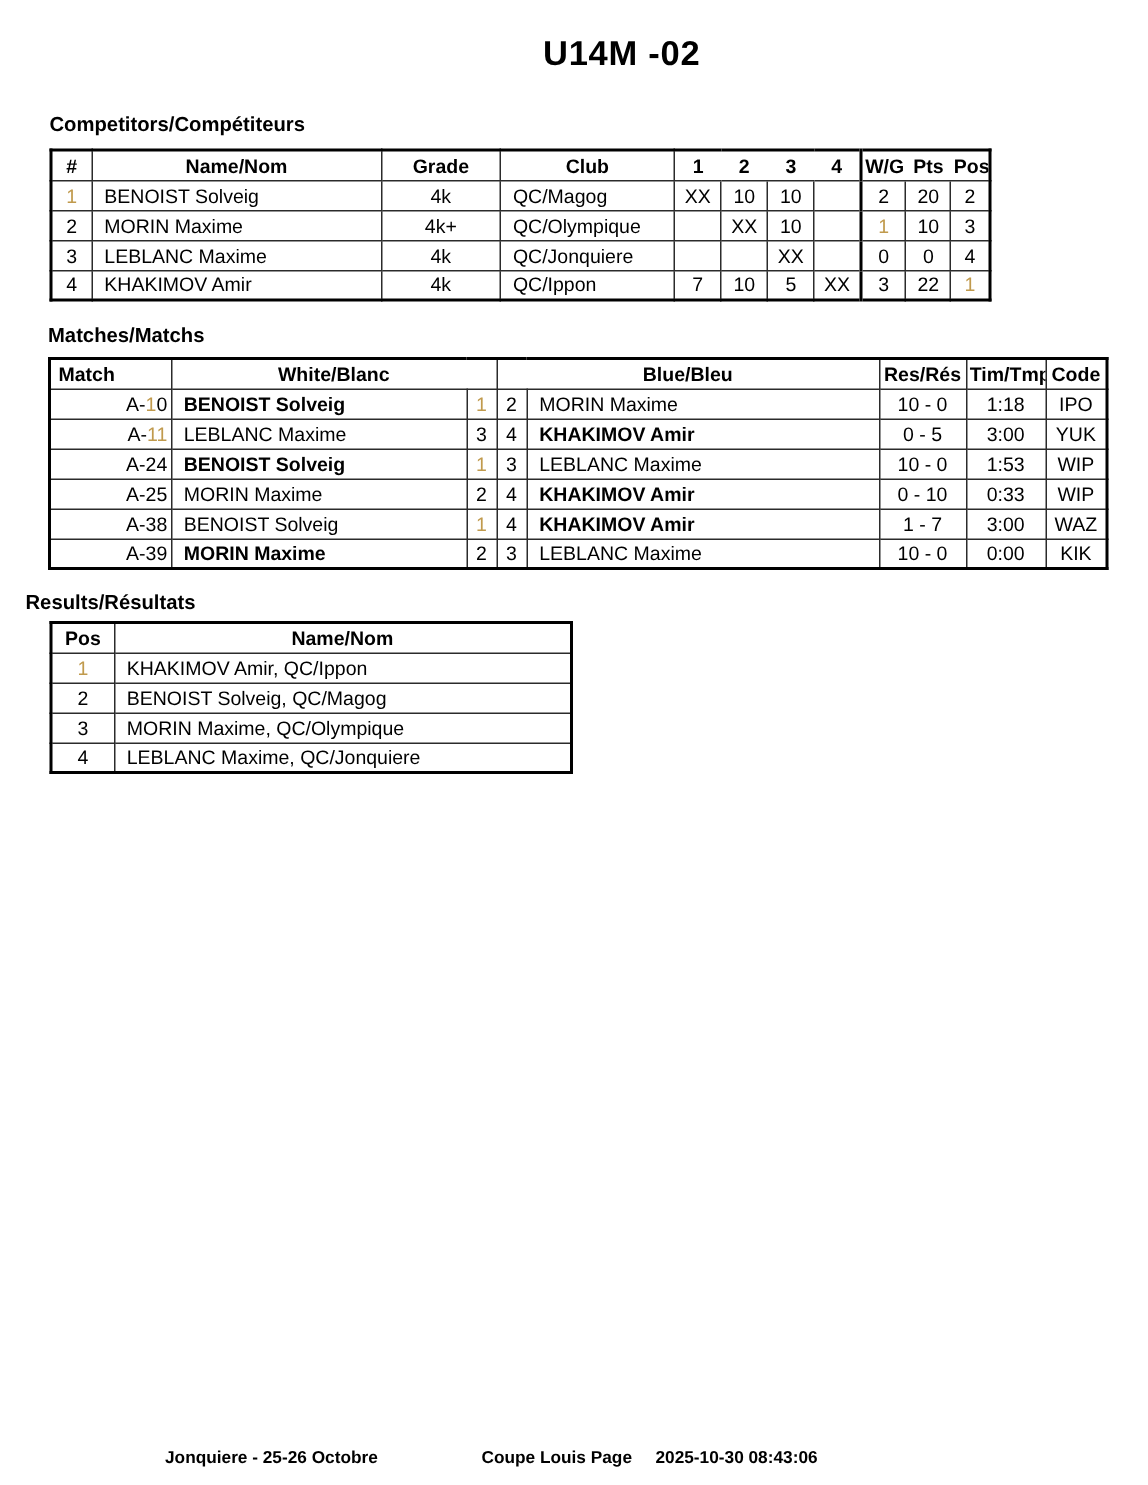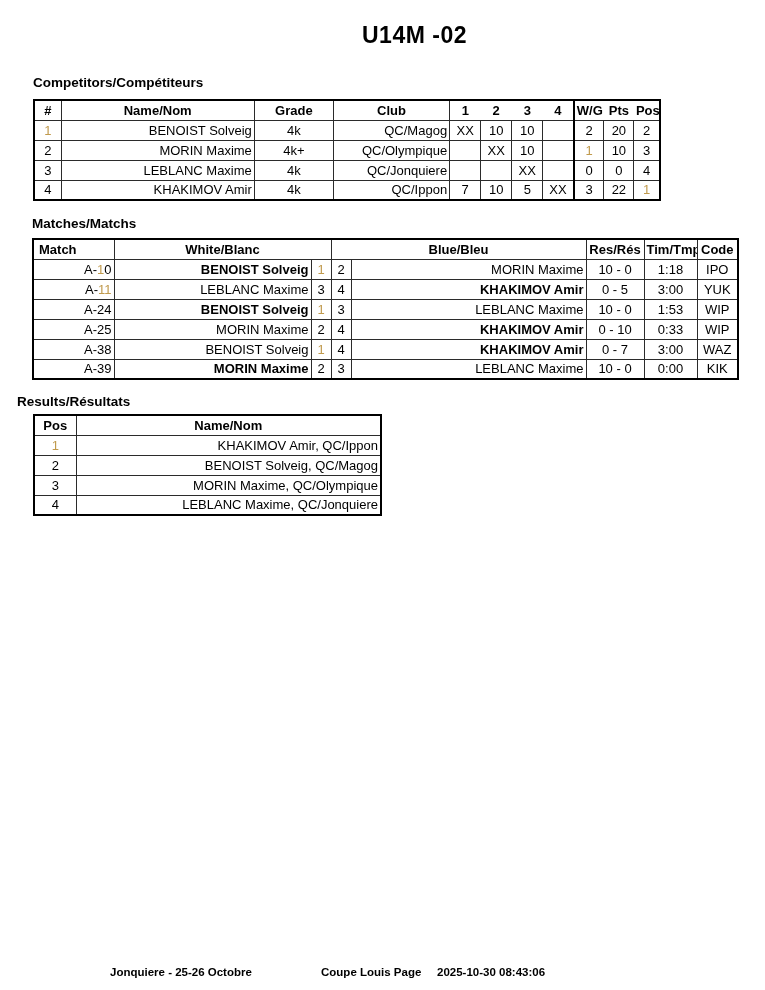--- a/index.html
+++ b/index.html
@@ -14,21 +14,21 @@
   #cap-matches     { top:216px; left:32px; width:705px; }
   #cap-results     { top:394px; left:17px; width:347px; }
 
   table { position:absolute; border-collapse:collapse; table-layout:fixed;
           font-size:13px; background:#fff; }
   table, tr, td, th { border:1.5px solid #2b2b2b; }
   table { border:2.5px solid #000; }
   td, th { height:20px; padding:0 2px; overflow:hidden; white-space:nowrap; vertical-align:middle; }
   th { font-weight:bold; text-align:center; }
   td { text-align:center; }
-  td.left, th.left { text-align:right; padding-left:24px; }
+  td.left, th.left { text-align:left; padding-left:8px; }
   .thickL { border-left:2.5px solid #000 !important; }
   .hl { border-left-style:hidden !important; }
   .bold { font-weight:bold; }
   .one { color:var(--one,#c09a4d); }
 
   #tbl-competitors { top:99px;  left:33px; width:628px; }
   #tbl-matches     { top:238px; left:32px; width:705px; }
   #tbl-results     { top:414px; left:33px; width:347px; }
 
   #tbl-matches td.matchid { text-align:right; padding-left:11px; }
@@ -201,21 +201,21 @@
         <td>0:33</td>
         <td>WIP</td>
       </tr>
 
       <tr>
         <td class="matchid">A-38</td>
         <td class="left">BENOIST Solveig</td>
         <td><span class="one">1</span></td>
         <td>4</td>
         <td class="left bold">KHAKIMOV Amir</td>
-        <td>0 - 7</td>
+        <td>1 - 7</td>
         <td>3:00</td>
         <td>WAZ</td>
       </tr>
 
       <tr>
         <td class="matchid">A-39</td>
         <td class="left bold">MORIN Maxime</td>
         <td>2</td>
         <td>3</td>
         <td class="left">LEBLANC Maxime</td>

